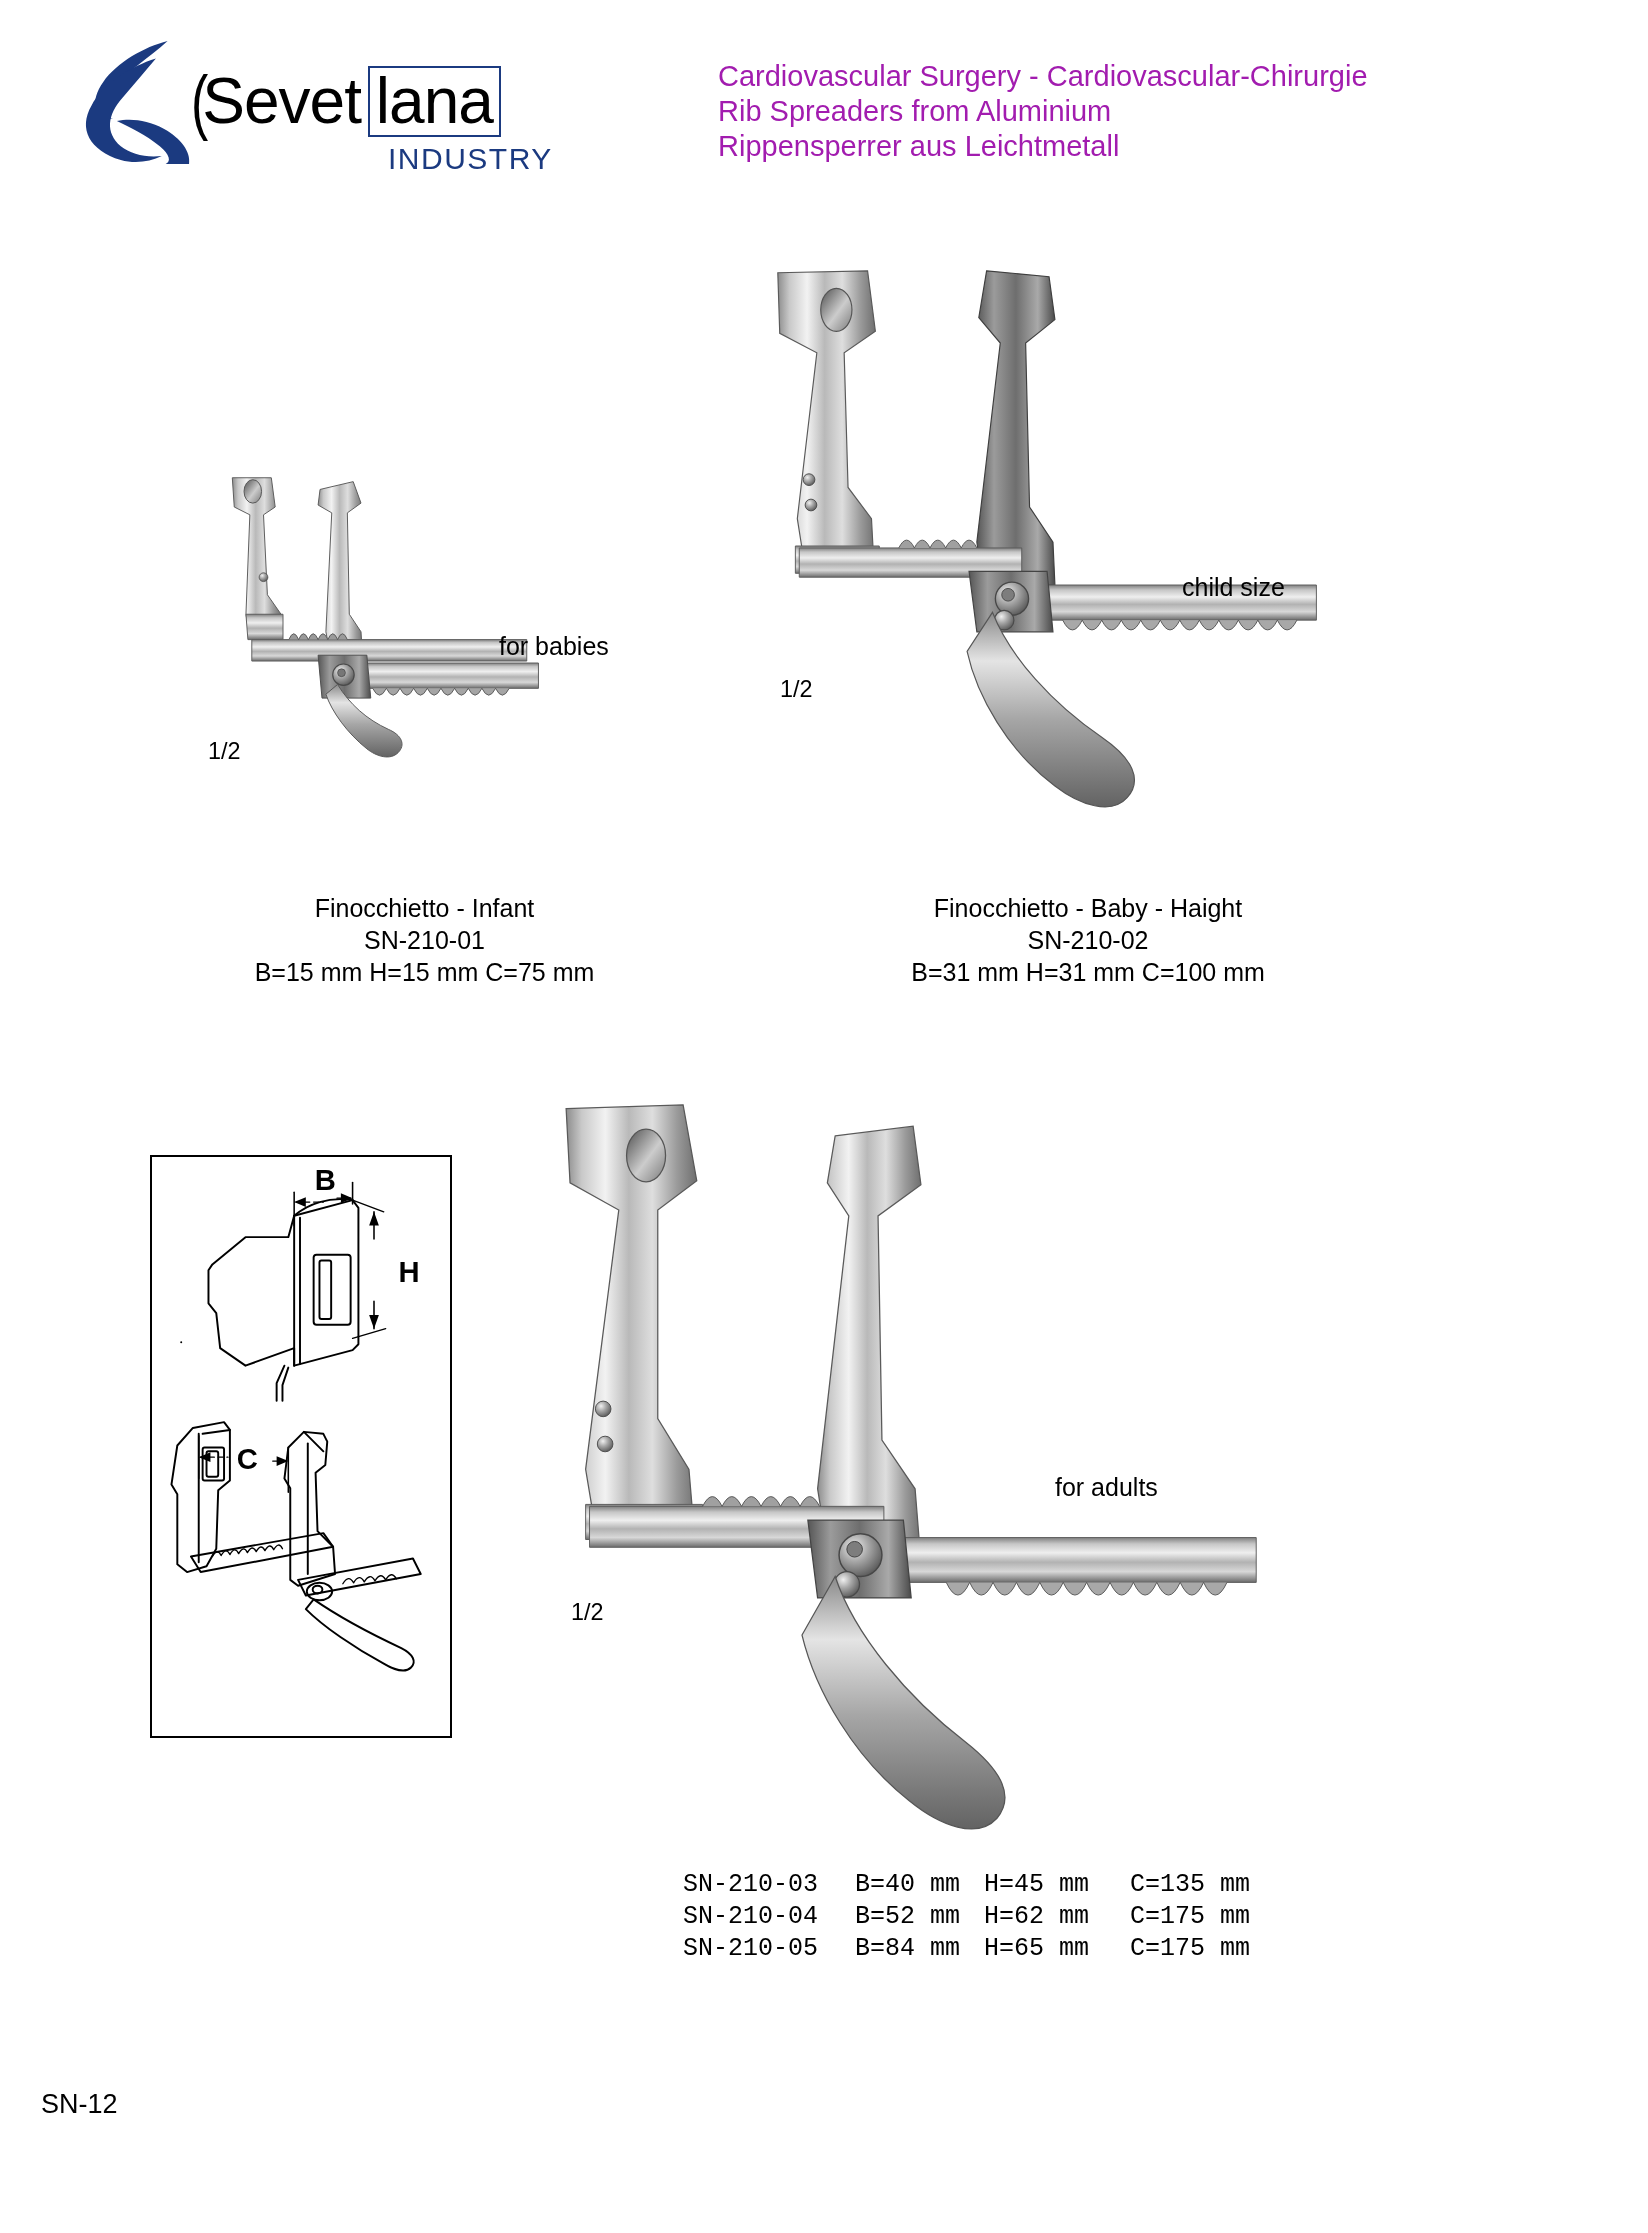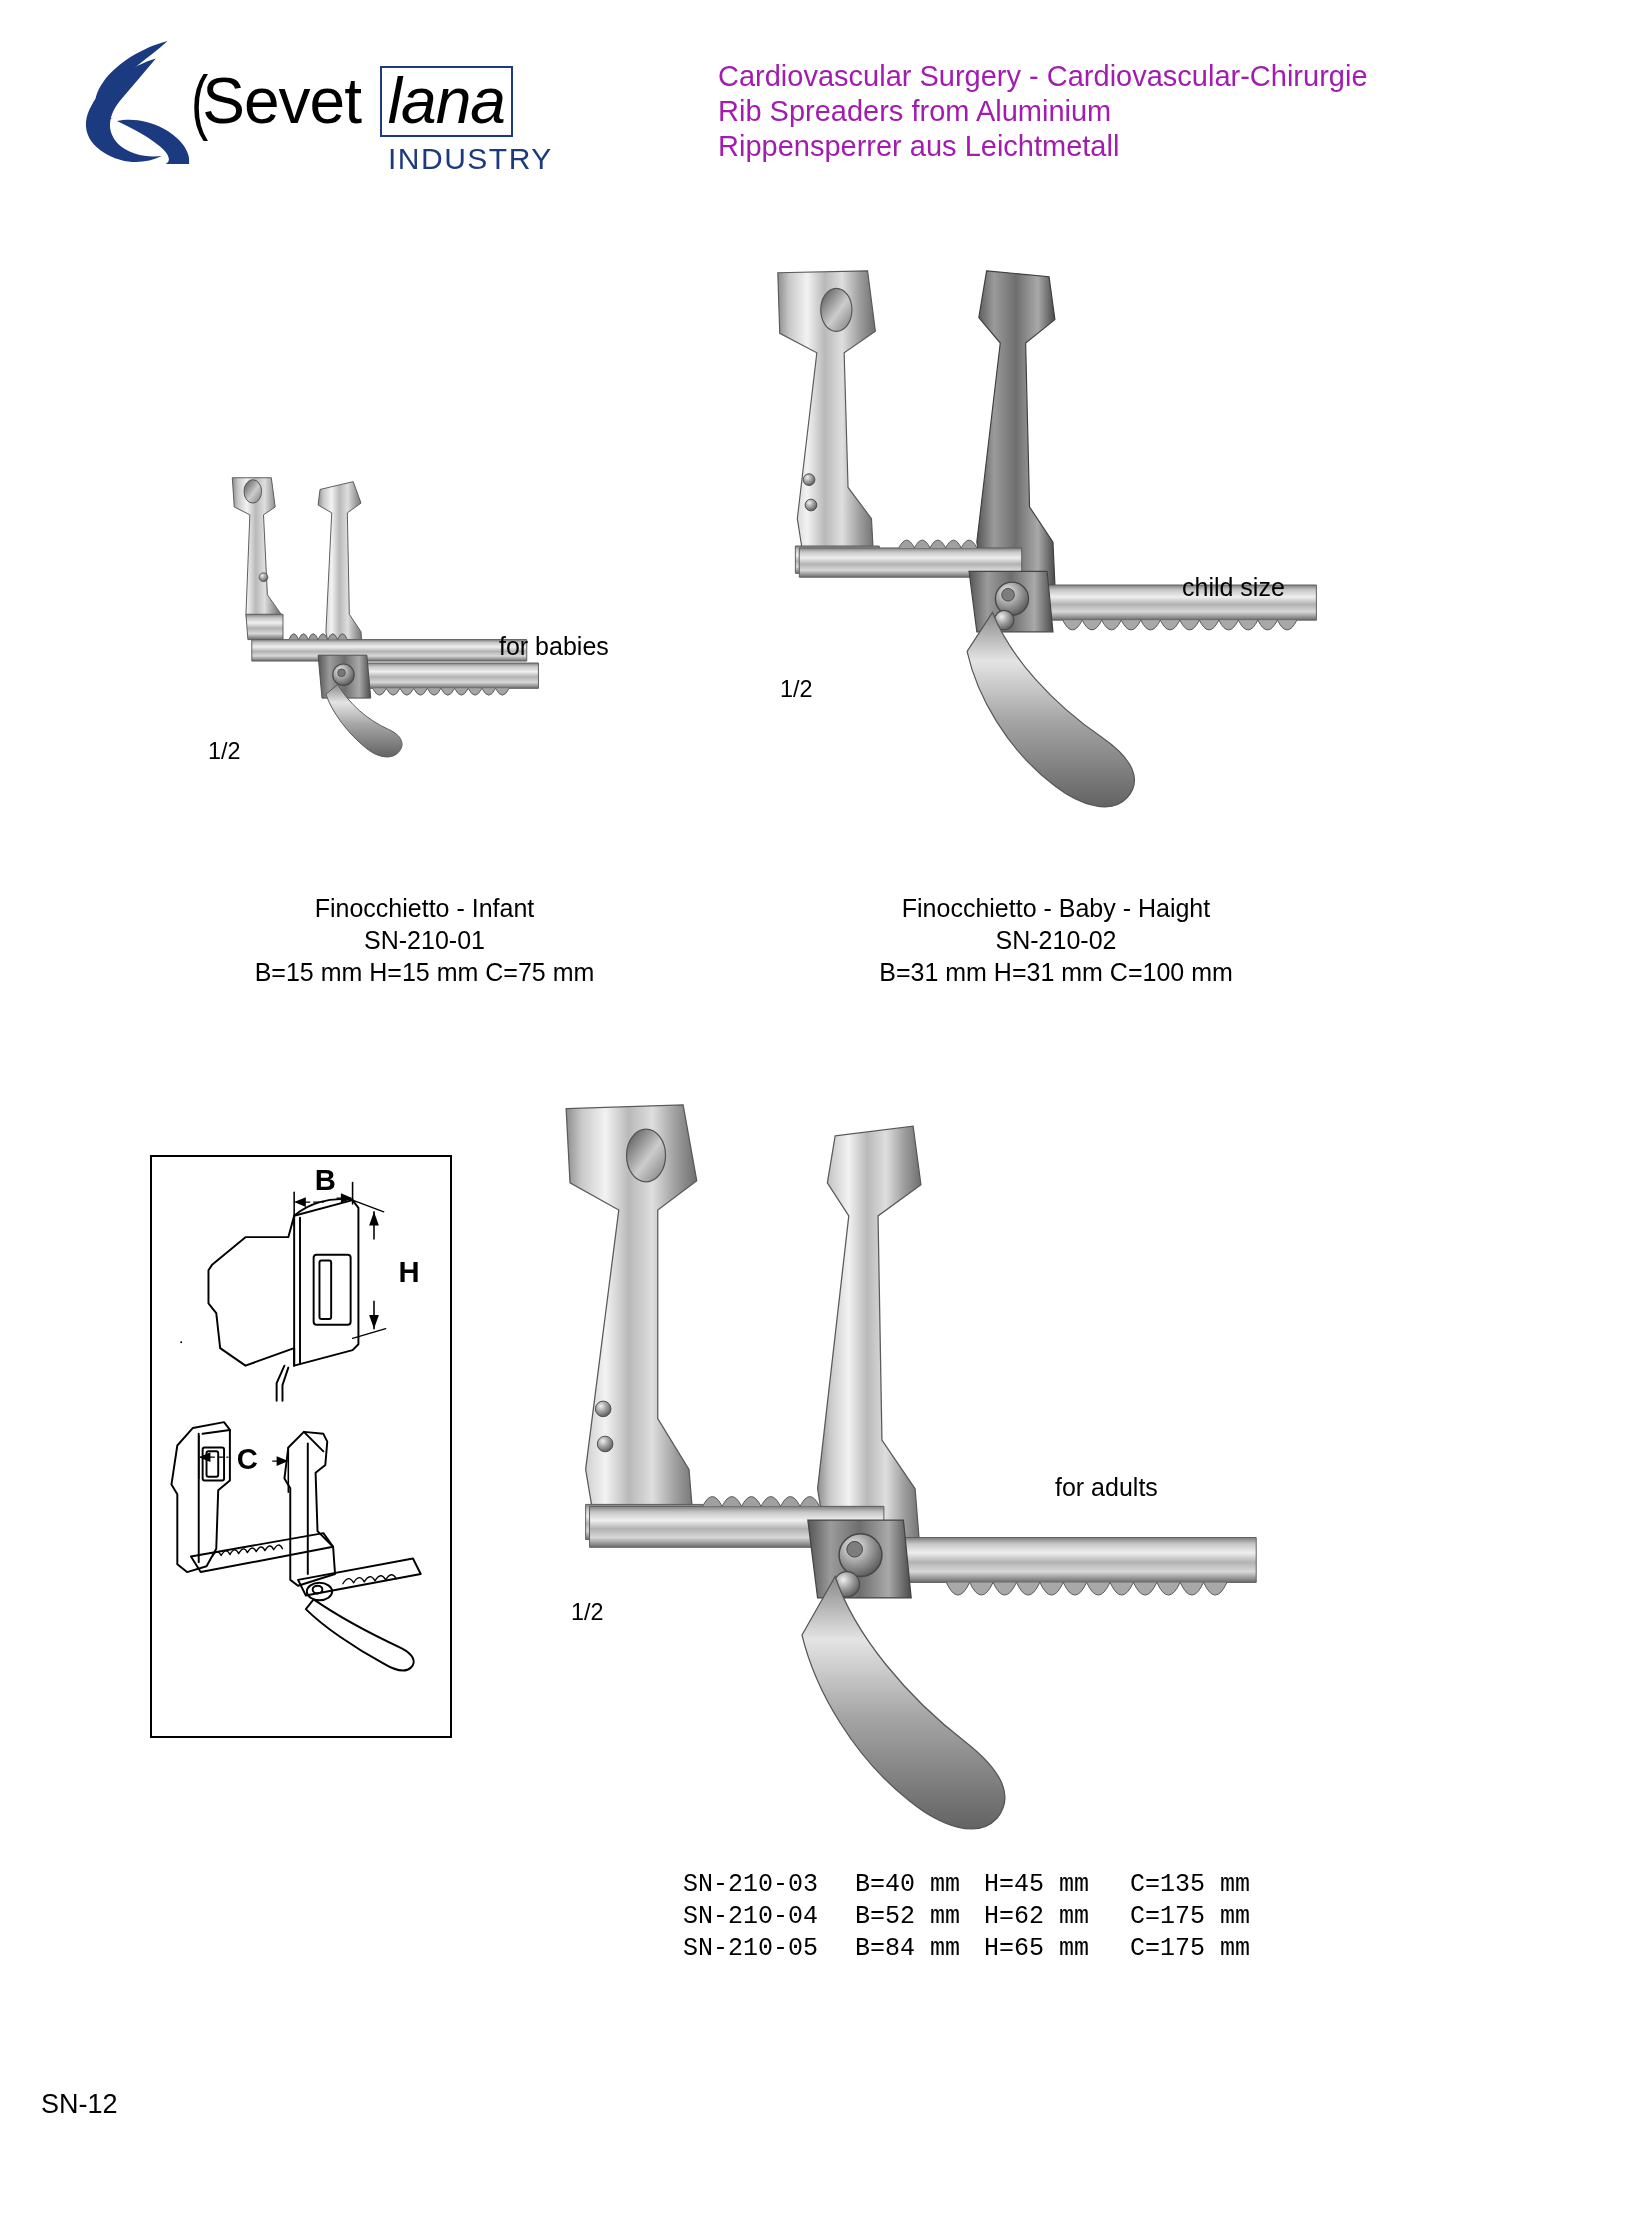--- a/index.html
+++ b/index.html
@@ -56,23 +56,22 @@
   .logo-sevet {
     font-size: 64px;
     line-height: 1;
     font-weight: 400;
     color: #000;
     letter-spacing: -1px;
   }
   .logo-box {
     border: 2.9px solid #1b3a80;
     padding: 1px 5.9px 2px 5.9px;
-    margin-left: 19px;
+    margin-left: 7px;
     line-height: 1;
-    font-style: italic;
   }
   .logo-lana {
     font-size: 64px;
     line-height: 1;
     font-weight: 400;
     color: #000;
     letter-spacing: -1px;
   }
   .logo-industry {
     position: absolute;
@@ -289,21 +288,21 @@
       <circle cx="248" cy="344" r="17" fill="url(#knob)" stroke="#474747" stroke-width="1.4"></circle>
       <circle cx="244" cy="340" r="6.5" fill="#7d7d7d" stroke="#424242" stroke-width="0.9"></circle>
       <circle cx="240" cy="366" r="10" fill="url(#knob)" stroke="#4a4a4a" stroke-width="1.2"></circle>
 
       <path d="M228 358 C246 404 290 452 340 486 C372 508 382 530 366 548 C350 566 318 556 292 536 C244 500 212 444 202 398 Z" fill="url(#metalLever)" stroke="#565656" stroke-width="1.2"></path>
     </svg>
   </div>
   <div class="scale-label" style="left:780px; top:676px;">1/2</div>
   <div class="note-label" style="left:1182px; top:573px;">child size</div>
 
-  <div class="caption" style="left:656px; top:892px; width:800px;">
+  <div class="caption" style="left:688px; top:892px; width:800px;">
     <div>Finocchietto - Baby - Haight</div>
     <div>SN-210-02</div>
     <div>B=31 mm    H=31 mm    C=100 mm</div>
   </div>
 
   <div class="diagram-box">
     <svg width="296" height="577" viewBox="0 0 304 592">
       <g fill="none" stroke="#000" stroke-width="2" stroke-linejoin="round" stroke-linecap="round">
 
         <path d="M62 110 L96 82 L140 82 L146 60 L206 44 L212 52 L212 192 L206 198 L146 214 L146 196

